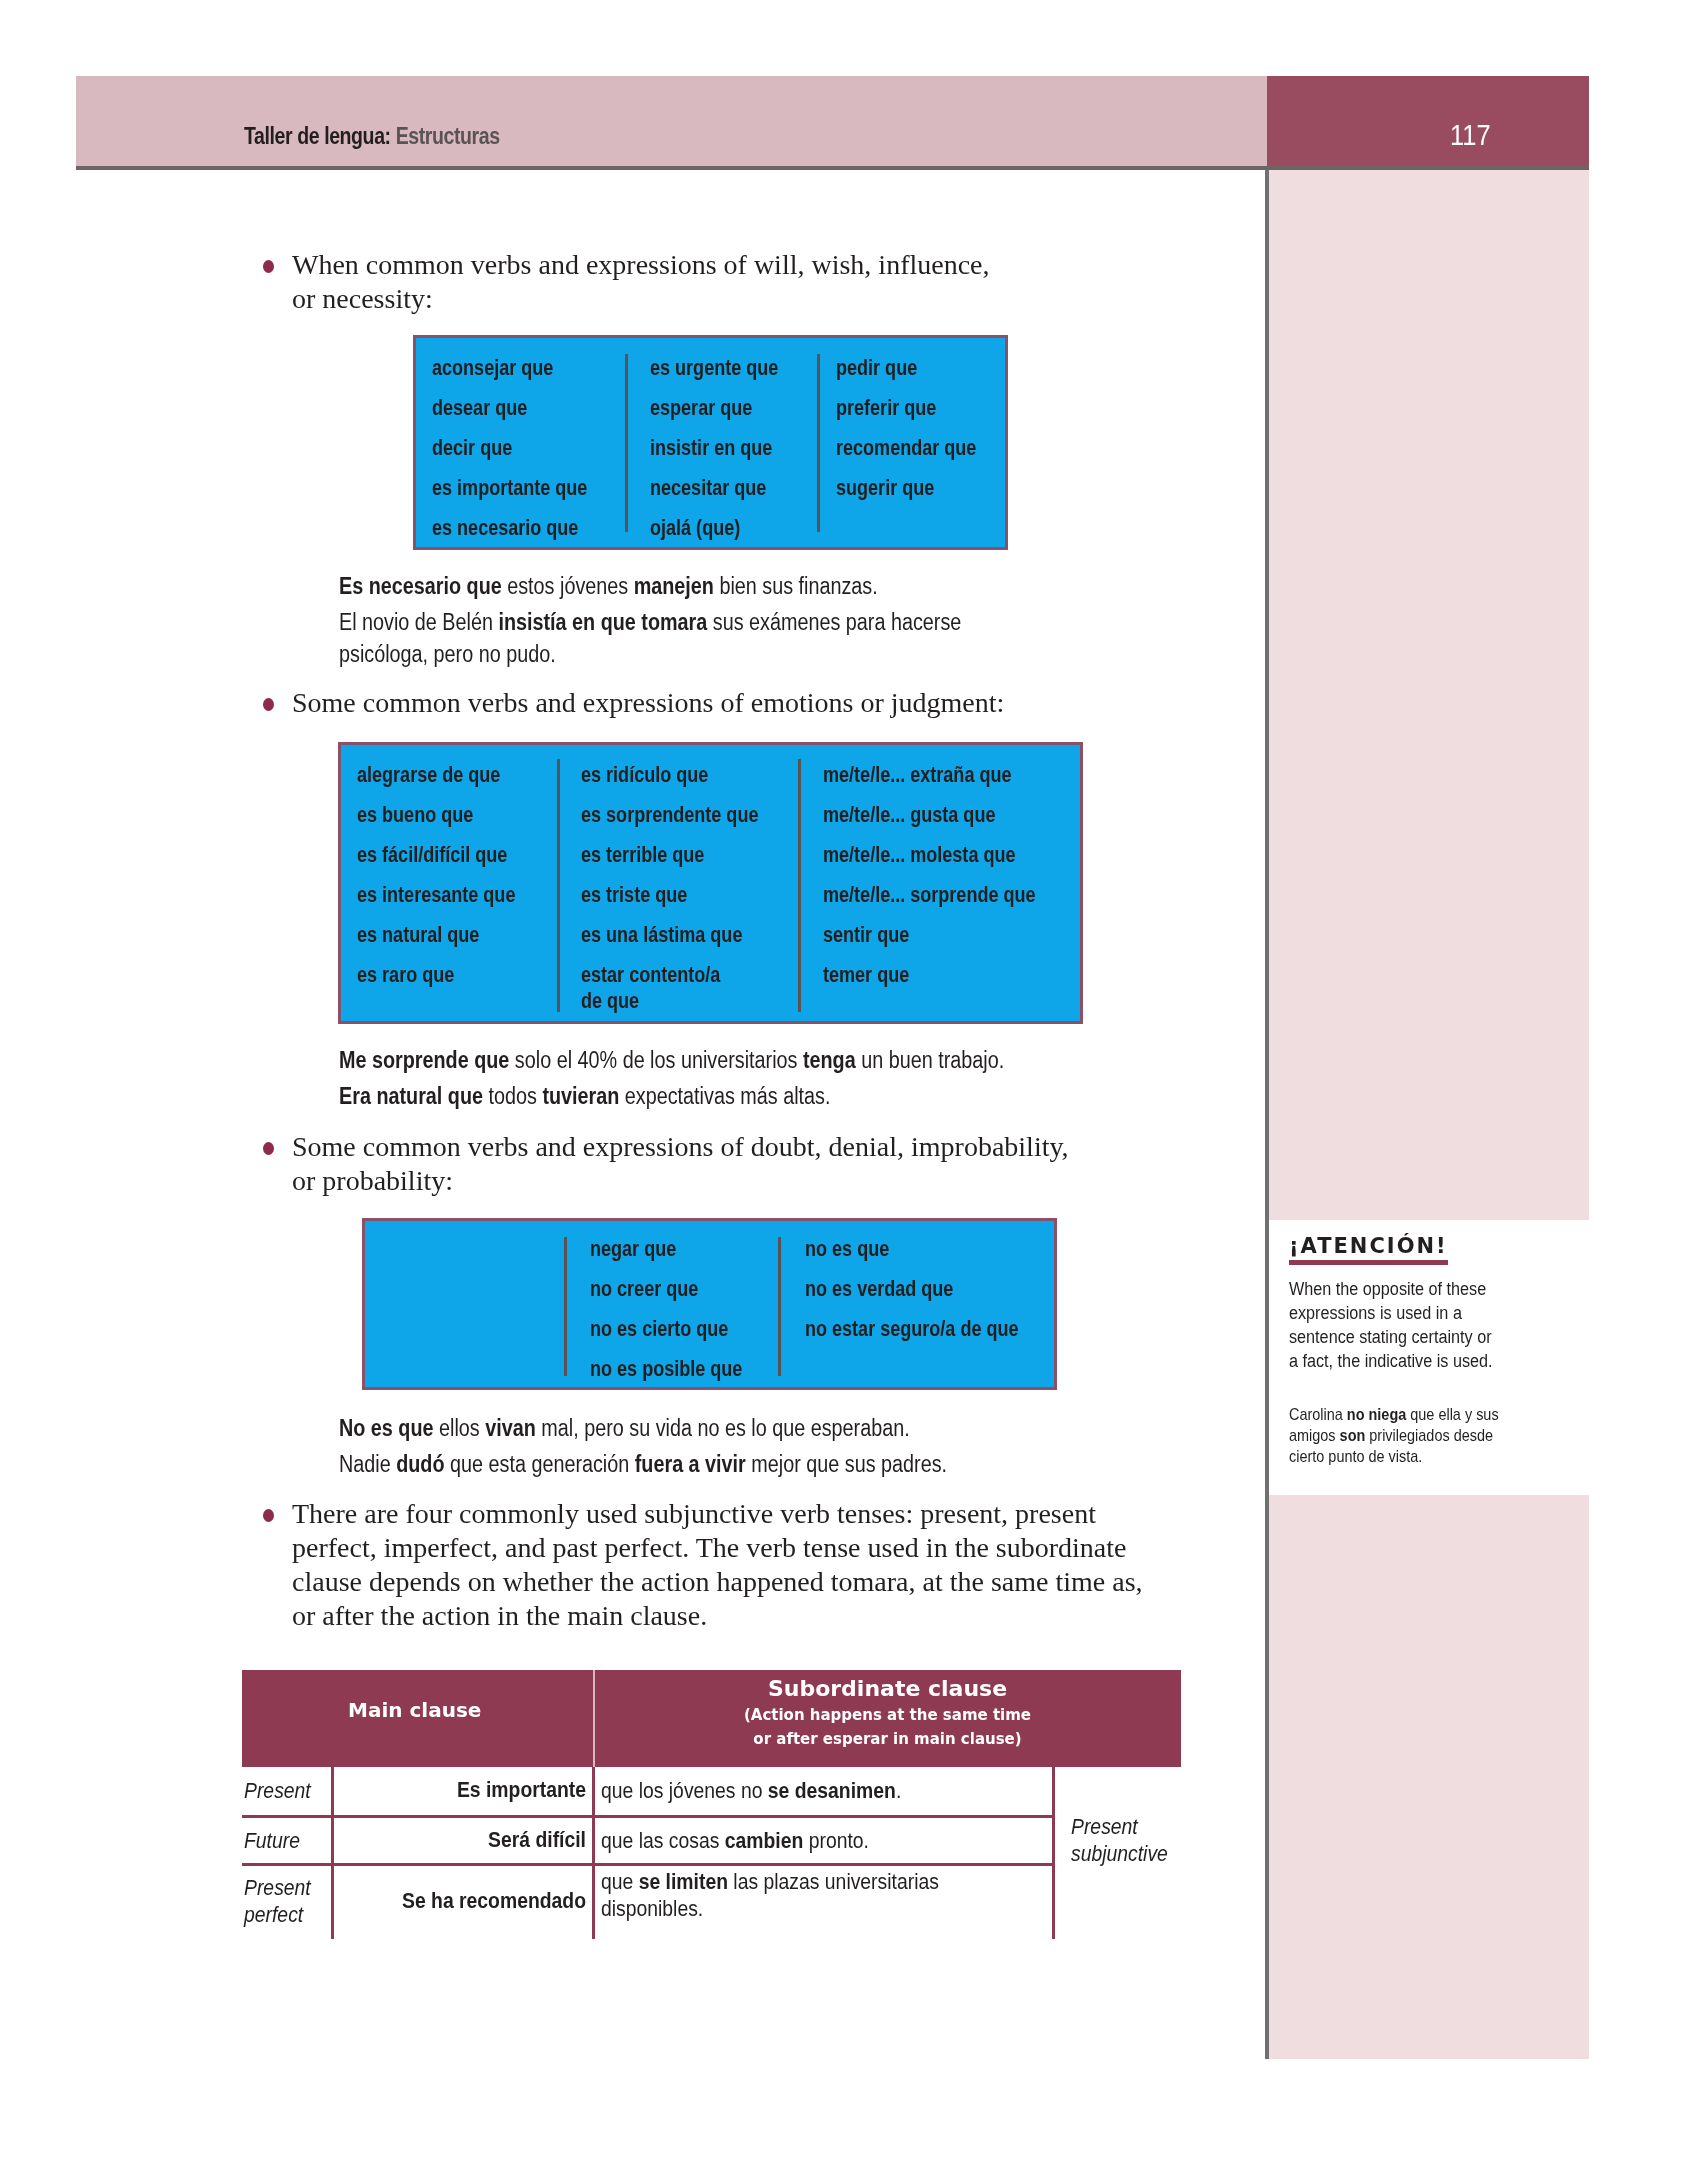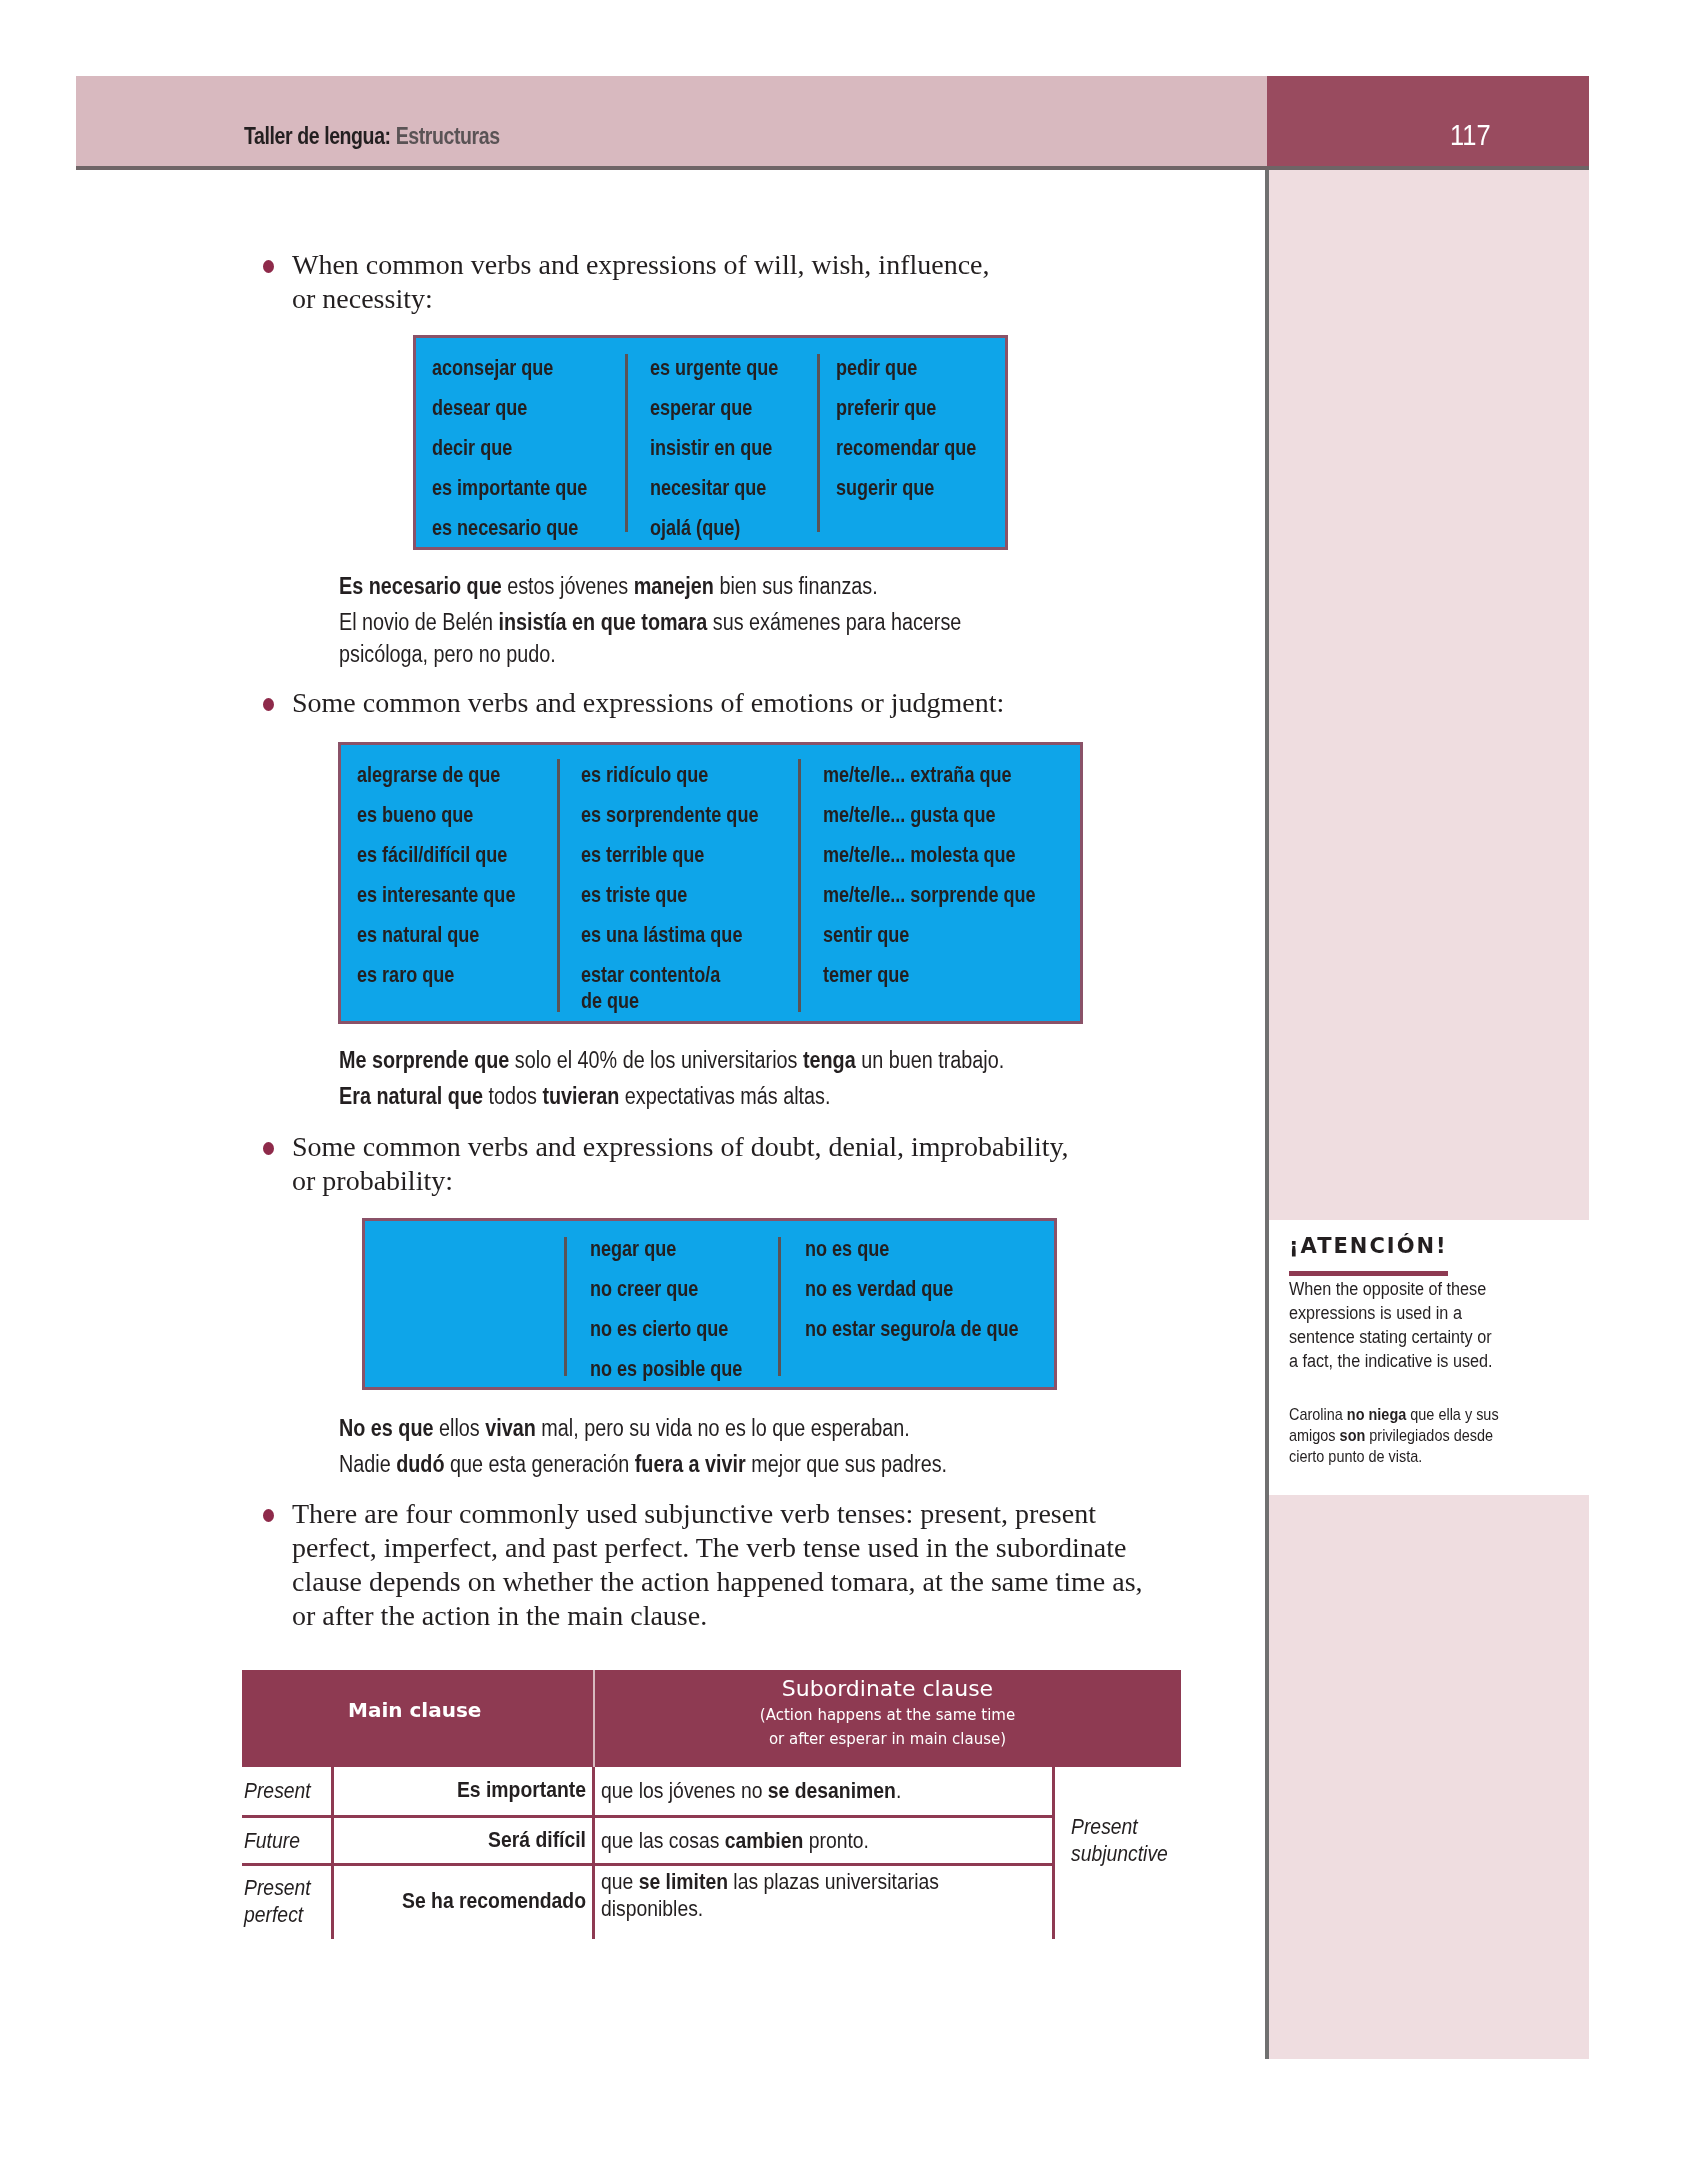--- a/index.html
+++ b/index.html
@@ -8,38 +8,38 @@
   
   .hdr-band { left:76px; top:76px; width:1191px; height:94px; background:#d8b9bf; border-bottom:4px solid #6e6466; box-sizing:border-box; }
   .hdr-title { left:244px; top:123px; font-family:"Liberation Sans", sans-serif; font-weight:bold; font-size:23px; letter-spacing:-0.5px; transform:scaleX(0.85); transform-origin:left; white-space:nowrap; }
   .hdr-title .t1 { color:#231f20; }
   .hdr-title .t2 { color:#5a5355; }
   .pg-block { left:1267px; top:76px; width:322px; height:94px; background:#994b5f; border-bottom:4px solid #6e6466; box-sizing:border-box; }
   .pg-num { left:1450px; top:118px; color:#ffffff; font-size:30px; transform:scaleX(0.85); transform-origin:left; }
   
   .sidebar { left:1265px; top:170px; width:324px; height:1889px; background:#efdde0; border-left:4px solid #707070; box-sizing:border-box; }
   .attn-box { left:1269px; top:1220px; width:320px; height:275px; background:#ffffff; }
-  .attn-title { left:1289px; top:1234px; font-family:"DejaVu Sans", sans-serif; font-weight:bold; font-size:21px; letter-spacing:2px; color:#231f20; border-bottom:5px solid #8e3a52; padding-bottom:13px; }
+  .attn-title { left:1289px; top:1234px; font-family:"DejaVu Sans", sans-serif; font-weight:bold; font-size:21px; letter-spacing:2px; color:#231f20; border-bottom:5px solid #8e3a52; padding-bottom:2px; }
   .attn-body { left:1289px; top:1277px; width:238px; font-size:18px; line-height:24px; transform:scaleX(0.9); transform-origin:left; }
   .attn-ex { left:1289px; top:1404px; width:248px; font-size:17px; line-height:21px; transform:scaleX(0.85); transform-origin:left; }
   
   .bullet { font-family:"Liberation Serif", serif; font-size:28px; line-height:34px; color:#231f20; }
   .dot { position:absolute; left:-29px; top:12px; width:11px; height:13px; border-radius:50%; background:#8e2a4a; }
   
   .exbox { border:3px solid #8a5268; box-sizing:border-box; background:#0ea5e9; }
   .col { position:absolute; top:0; }
   .col div { font-weight:bold; font-size:22px; line-height:40px; transform:scaleX(0.82); transform-origin:left; white-space:nowrap; }
   .vline { position:absolute; width:3px; background:#5a5355; }
   .ex { font-size:23px; line-height:36px; transform:scaleX(0.86); transform-origin:left; white-space:nowrap; }
   .ex b { font-weight:bold; }
   
   .tt-head { left:242px; top:1670px; width:939px; height:97px; background:#8e3a52; }
   .tt-head-div { left:593px; top:1670px; width:2px; height:97px; background:#d8b9bf; }
   .th-main { left:348px; top:1698px; color:#fff; font-family:"DejaVu Sans", sans-serif; font-weight:bold; font-size:20px; }
-  .th-sub { left:595px; top:1675px; width:585px; text-align:center; color:#fff; font-family:"DejaVu Sans", sans-serif; font-weight:normal; }
+  .th-sub { left:595px; top:1675px; width:585px; text-align:center; color:#fff; font-family:"DejaVu Sans", sans-serif; font-weight:bold; }
   .th-sub .a { font-size:22px; line-height:28px; }
   .th-sub .b { font-size:15px; line-height:24px; }
   .vl { position:absolute; width:3px; background:#8e3a52; }
   .hl { position:absolute; height:3px; background:#8e3a52; }
   .tense { font-style:italic; font-size:22px; line-height:27px; transform:scaleX(0.88); transform-origin:left; }
   .mainc { font-weight:bold; font-size:22px; text-align:right; transform:scaleX(0.88); transform-origin:right; white-space:nowrap; }
   .subc { font-size:22px; line-height:27px; transform:scaleX(0.88); transform-origin:left; white-space:nowrap; }
 </style>
 </head>
 <body>

